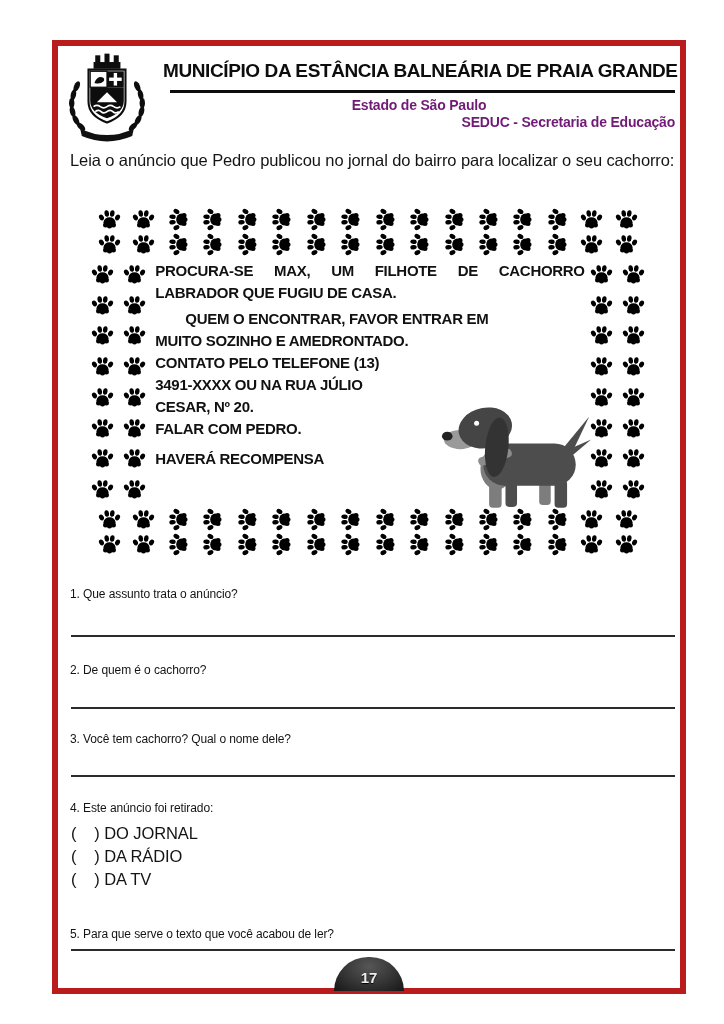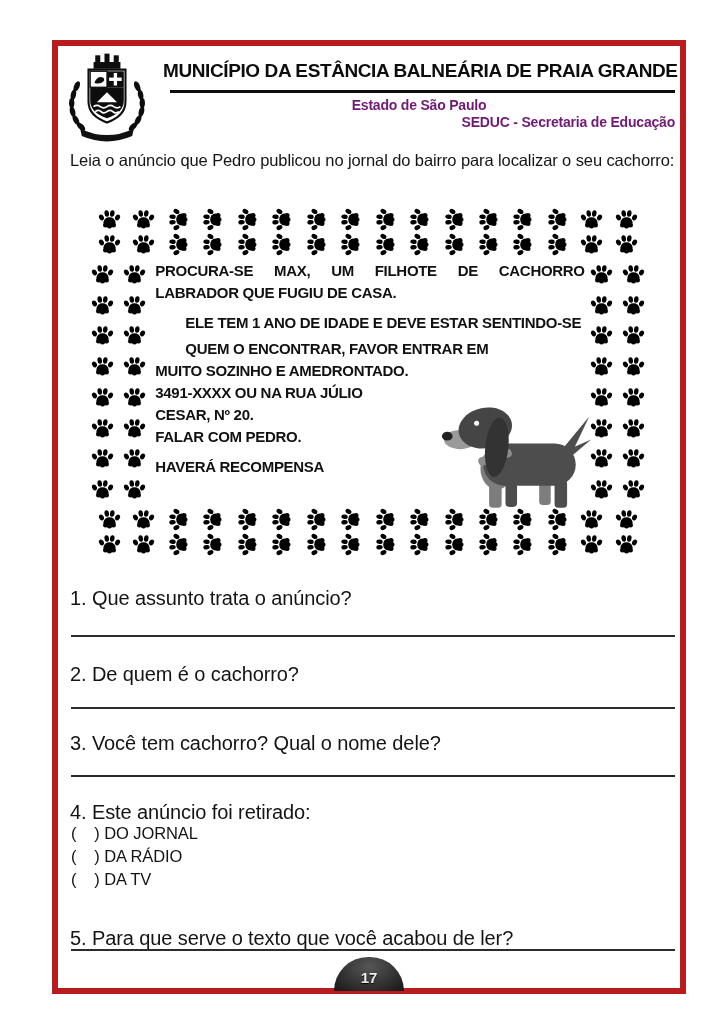--- a/index.html
+++ b/index.html
@@ -41,21 +41,21 @@
     letter-spacing:-0.3px; white-space:pre; color:#111; }
   .indent { padding-left:30px; }
   .gap-a { margin-top:8px; }
   .gap-b { margin-top:4px; }
   .gap-c { margin-top:8px; }
   .stretch { word-spacing:17px; }
   .dog { position:absolute; right:-8px; bottom:-6px; width:154px; height:118px; }
   .dog svg { width:100%; height:100%; }
 
   
-  .q { position:absolute; left:12px; width:606px; font-size:20px; letter-spacing:-0.1px; color:#141414; }
+  .q { position:absolute; left:12px; width:606px; font-size:12px; letter-spacing:-0.1px; color:#141414; }
   .q1 { top:541px; } .q2 { top:617px; } .q3 { top:686px; } .q4 { top:755px; } .q5 { top:881px; }
   .ans { position:absolute; left:13px; width:604px; height:2px; background:#2b2b2b; }
   .ans1 { top:589px; } .ans2 { top:661px; } .ans3 { top:729px; } .ans5 { top:903px; }
   .opt { position:absolute; left:13px; width:400px; font-size:16.5px; white-space:pre;
     letter-spacing:-0.1px; color:#141414; }
   .opt1 { top:778px; } .opt2 { top:801px; } .opt3 { top:824px; }
 
   
   .dome { position:absolute; left:50%; bottom:-3px; transform:translateX(-50%);
     width:70px; height:34px; border-radius:70px 70px 0 0;
@@ -612,23 +612,23 @@
                   <ellipse cx="15" cy="41" rx="10" ry="13.5" transform="rotate(-28 15 41)"></ellipse>
                   <ellipse cx="38" cy="24" rx="10" ry="14" transform="rotate(-7 38 24)"></ellipse>
                   <ellipse cx="62" cy="24" rx="10" ry="14" transform="rotate(7 62 24)"></ellipse>
                   <ellipse cx="85" cy="41" rx="10" ry="13.5" transform="rotate(28 85 41)"></ellipse>
                 </svg></span>
             </div>
           </div>
         <div class="ad-content">
           <div class="adl stretch">PROCURA-SE MAX, UM FILHOTE DE CACHORRO</div>
           <div class="adl">LABRADOR QUE FUGIU DE CASA.</div>
-          <div class="adl indent gap-a">ELE TEM 1 ANO DE IDADE E DEVE ESTAR SENTINDO-SE</div>
           <div class="adl indent gap-b">QUEM O ENCONTRAR, FAVOR ENTRAR EM</div>
           <div class="adl">MUITO SOZINHO E AMEDRONTADO.</div>
+          <div class="adl">CONTATO PELO TELEFONE (13)</div>
           <div class="adl">3491-XXXX OU NA RUA JÚLIO</div>
           <div class="adl">CESAR, Nº 20.</div>
           <div class="adl">FALAR COM PEDRO.</div>
           <div class="adl gap-c">HAVERÁ RECOMPENSA</div>
           <div class="dog">
             <svg viewBox="0 0 160 120">
               <polygon points="126,56 154,22 136,60" fill="#4d4d4d"></polygon>
               <polygon points="124,60 156,46 130,68" fill="#4d4d4d"></polygon>
               <rect x="50" y="86" width="13" height="31" rx="4" fill="#7d7d7d"></rect>
               <rect x="102" y="86" width="12" height="28" rx="4" fill="#7d7d7d"></rect>

